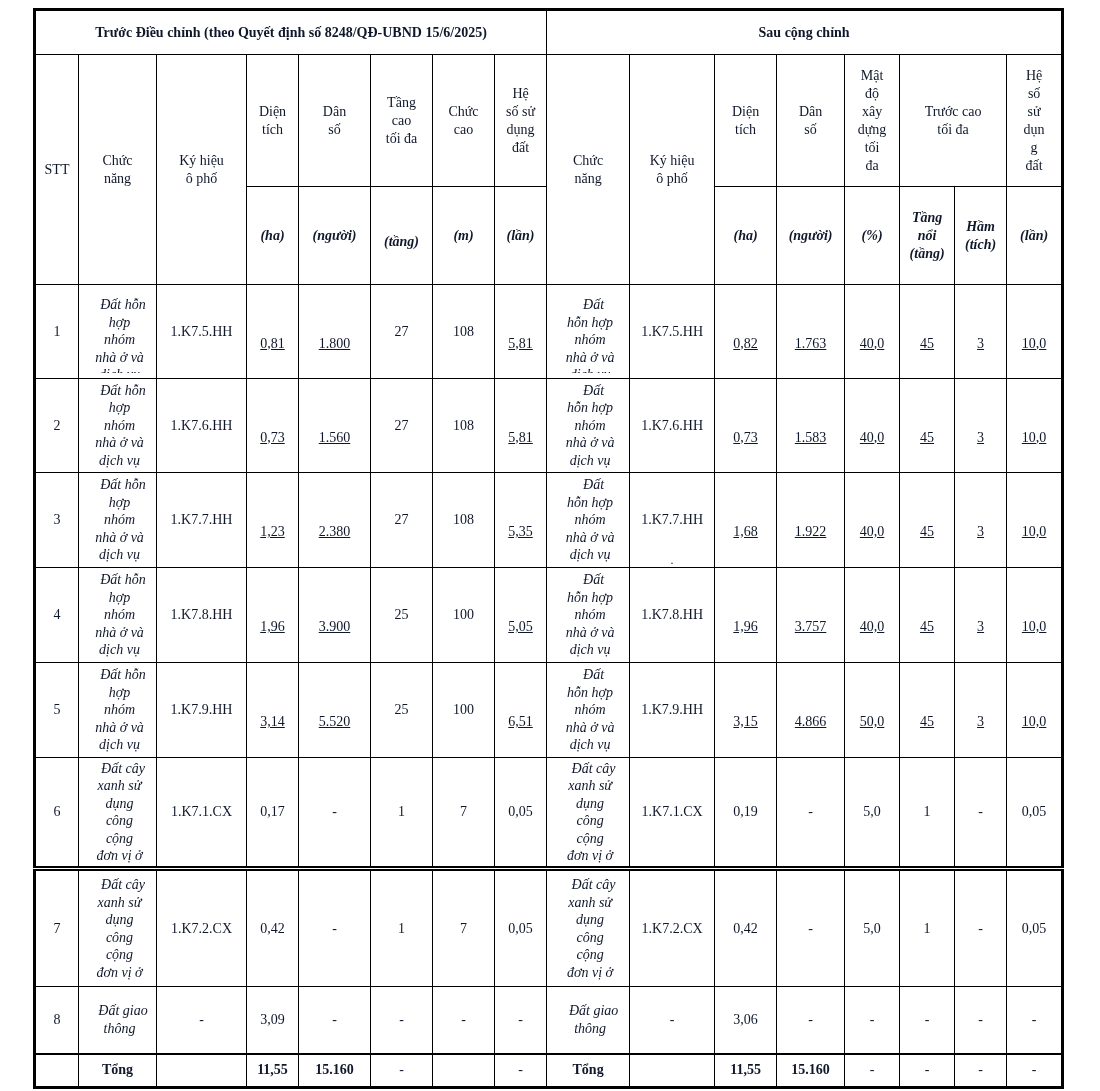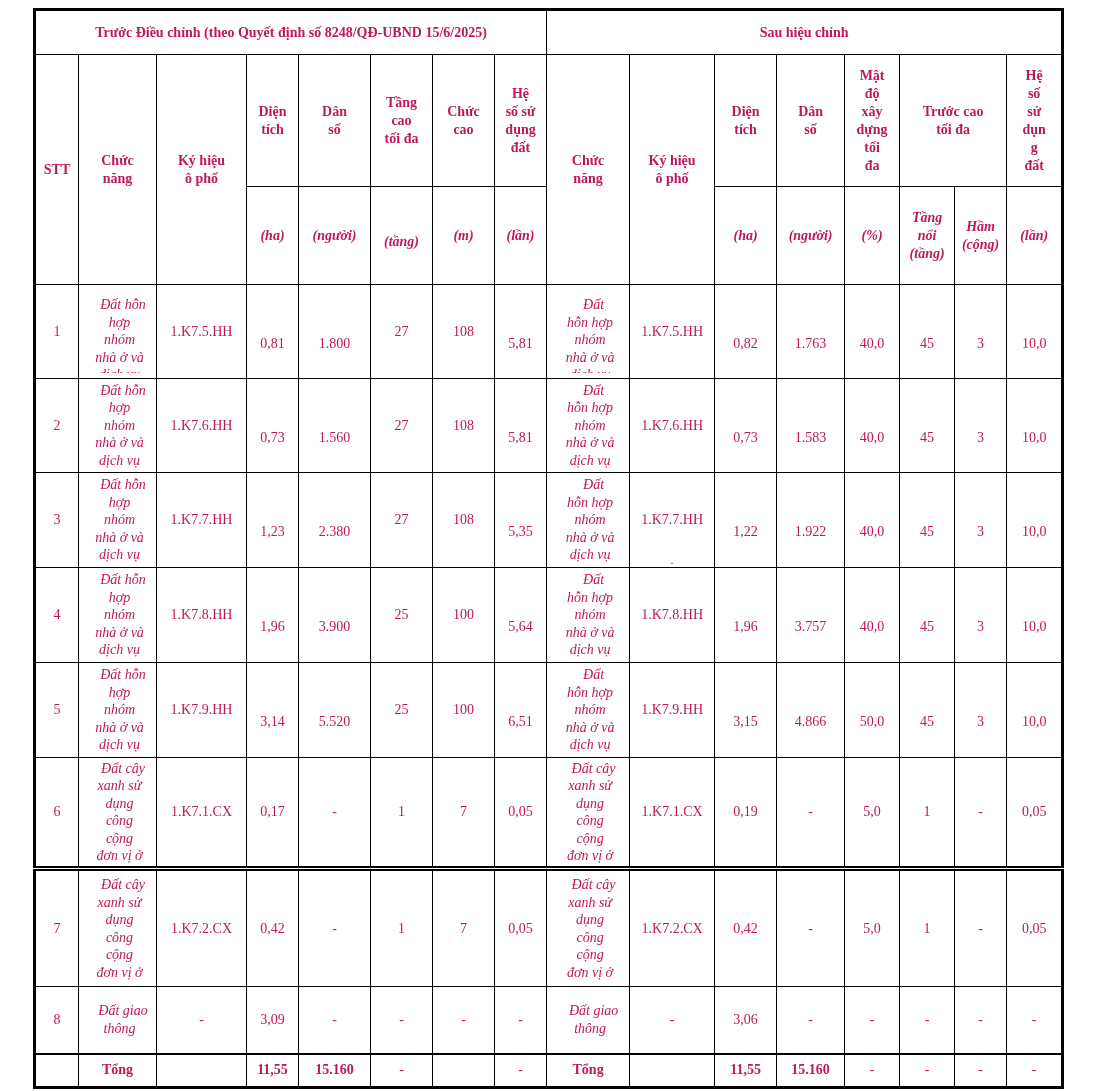--- a/index.html
+++ b/index.html
@@ -1,42 +1,42 @@
 <!DOCTYPE html>
 <html><head>
 <meta charset="utf-8">
 <style>
   html,body{margin:0;padding:0;background:#fff;}
   .page{position:relative;width:1100px;height:1091px;background:#ffffff;
-        font-family:"Liberation Serif","DejaVu Serif",serif;color:#be185d;}
+        font-family:"Liberation Serif","DejaVu Serif",serif;color:#0f172a;}
   table.tbl{position:absolute;left:33px;top:8px;width:1029px;
             border-collapse:collapse;table-layout:fixed;border:3px solid #000;}
   .tbl td{border:1.5px solid #000;vertical-align:middle;text-align:center;
           font-size:14px;padding:0;overflow:hidden;line-height:18px;}
   tr.rt{height:45px;}
   tr.rh1{height:132px;}
   tr.rh2{height:98px;}
   tr.dr94{height:94px;}
   tr.dr95{height:95px;}
   tr.dr111{height:111px;}
   tr.dr118{height:118px;}
   tr.dr67{height:67px;}
   tr.rtot{height:34px;}
   tr.dbl td{border-top:5px double #000;}
   tr.rtot td{border-top:2.5px solid #000;font-weight:bold;}
   tr.rtot td.rg{font-weight:normal;}
   .title{font-weight:bold;font-size:15px;}
-  .h{font-weight:bold;font-size:14px;line-height:17px;white-space:pre-line;}
+  .h{font-weight:normal;font-size:14px;line-height:17px;white-space:pre-line;}
   .u{font-weight:bold;font-style:italic;font-size:13px;line-height:16px;white-space:pre-line;}
   .ulo span{position:relative;top:6px;}
   .fn{text-align:left;}
   .ft{display:block;white-space:pre-line;padding-left:4px;text-indent:7px;line-height:17.5px;font-style:italic;}
   td.topv{vertical-align:top;}
   .fb{height:88px;overflow:hidden;box-sizing:border-box;padding-top:11px;}
-  td.lo span.val{position:relative;top:12px;}
+  td.lo span.val{position:relative;top:12px;text-decoration:underline;}
   td.kh{position:relative;}
   .stray{position:absolute;bottom:2px;left:0;right:0;text-align:center;font-size:12px;line-height:10px;}
 </style>
 </head>
 <body>
 
 <div class="page">
 <table class="tbl">
   <colgroup>
     <col style="width:44px">
@@ -53,21 +53,21 @@
         <col style="width:68px">
     <col style="width:55px">
         <col style="width:55px">
         <col style="width:52px">
         <col style="width:56px">
   </colgroup>
 
   <tbody>
         <tr class="rt">
     <td colspan="8" class="title">Trước Điều chỉnh (theo Quyết định số 8248/QĐ-UBND 15/6/2025)</td>
-    <td colspan="8" class="title">Sau hiệu chỉnh</td>
+    <td colspan="8" class="title">Sau cộng chỉnh</td>
   </tr>
 
   <tr class="rh1">
     <td rowspan="2" class="h">STT</td>
     <td rowspan="2" class="h">Chức
 năng</td>
     <td rowspan="2" class="h">Ký hiệu
 ô phố</td>
     <td class="h">Diện
 tích</td>
@@ -112,21 +112,21 @@
     <td class="u ulo"><span>(tầng)</span></td>
     <td class="u">(m)</td>
     <td class="u">(lần)</td>
     <td class="u">(ha)</td>
     <td class="u">(người)</td>
     <td class="u">(%)</td>
     <td class="u">Tầng
 nổi
 (tầng)</td>
     <td class="u">Hầm
-(cộng)</td>
+(tích)</td>
     <td class="u">(lần)</td>
   </tr>
 
   <tr class="dr94">
     <td><span class="val">1</span></td>
     <td class="fn topv">
             <div class="fb">
               <span class="ft">Đất hỗn
 hợp
 nhóm
@@ -205,21 +205,21 @@
     <td><span class="val">108</span></td>
     <td class="lo"><span class="val">5,35</span></td>
     <td class="fn">
             <span class="ft">Đất
 hỗn hợp
 nhóm
 nhà ở và
 dịch vụ</span>
           </td>
     <td class="kh"><span class="val">1.K7.7.HH</span><span class="stray">.</span></td>
-    <td class="lo"><span class="val">1,22</span></td>
+    <td class="lo"><span class="val">1,68</span></td>
     <td class="lo"><span class="val">1.922</span></td>
     <td class="lo"><span class="val">40,0</span></td>
     <td class="lo"><span class="val">45</span></td>
     <td class="lo"><span class="val">3</span></td>
     <td class="lo"><span class="val">10,0</span></td>
   </tr>
 
   <tr class="dr95">
     <td><span class="val">4</span></td>
     <td class="fn">
@@ -227,21 +227,21 @@
 hợp
 nhóm
 nhà ở và
 dịch vụ</span>
           </td>
     <td><span class="val">1.K7.8.HH</span></td>
     <td class="lo"><span class="val">1,96</span></td>
     <td class="lo"><span class="val">3.900</span></td>
     <td><span class="val">25</span></td>
     <td><span class="val">100</span></td>
-    <td class="lo"><span class="val">5,64</span></td>
+    <td class="lo"><span class="val">5,05</span></td>
     <td class="fn">
             <span class="ft">Đất
 hỗn hợp
 nhóm
 nhà ở và
 dịch vụ</span>
           </td>
     <td><span class="val">1.K7.8.HH</span></td>
     <td class="lo"><span class="val">1,96</span></td>
     <td class="lo"><span class="val">3.757</span></td>

